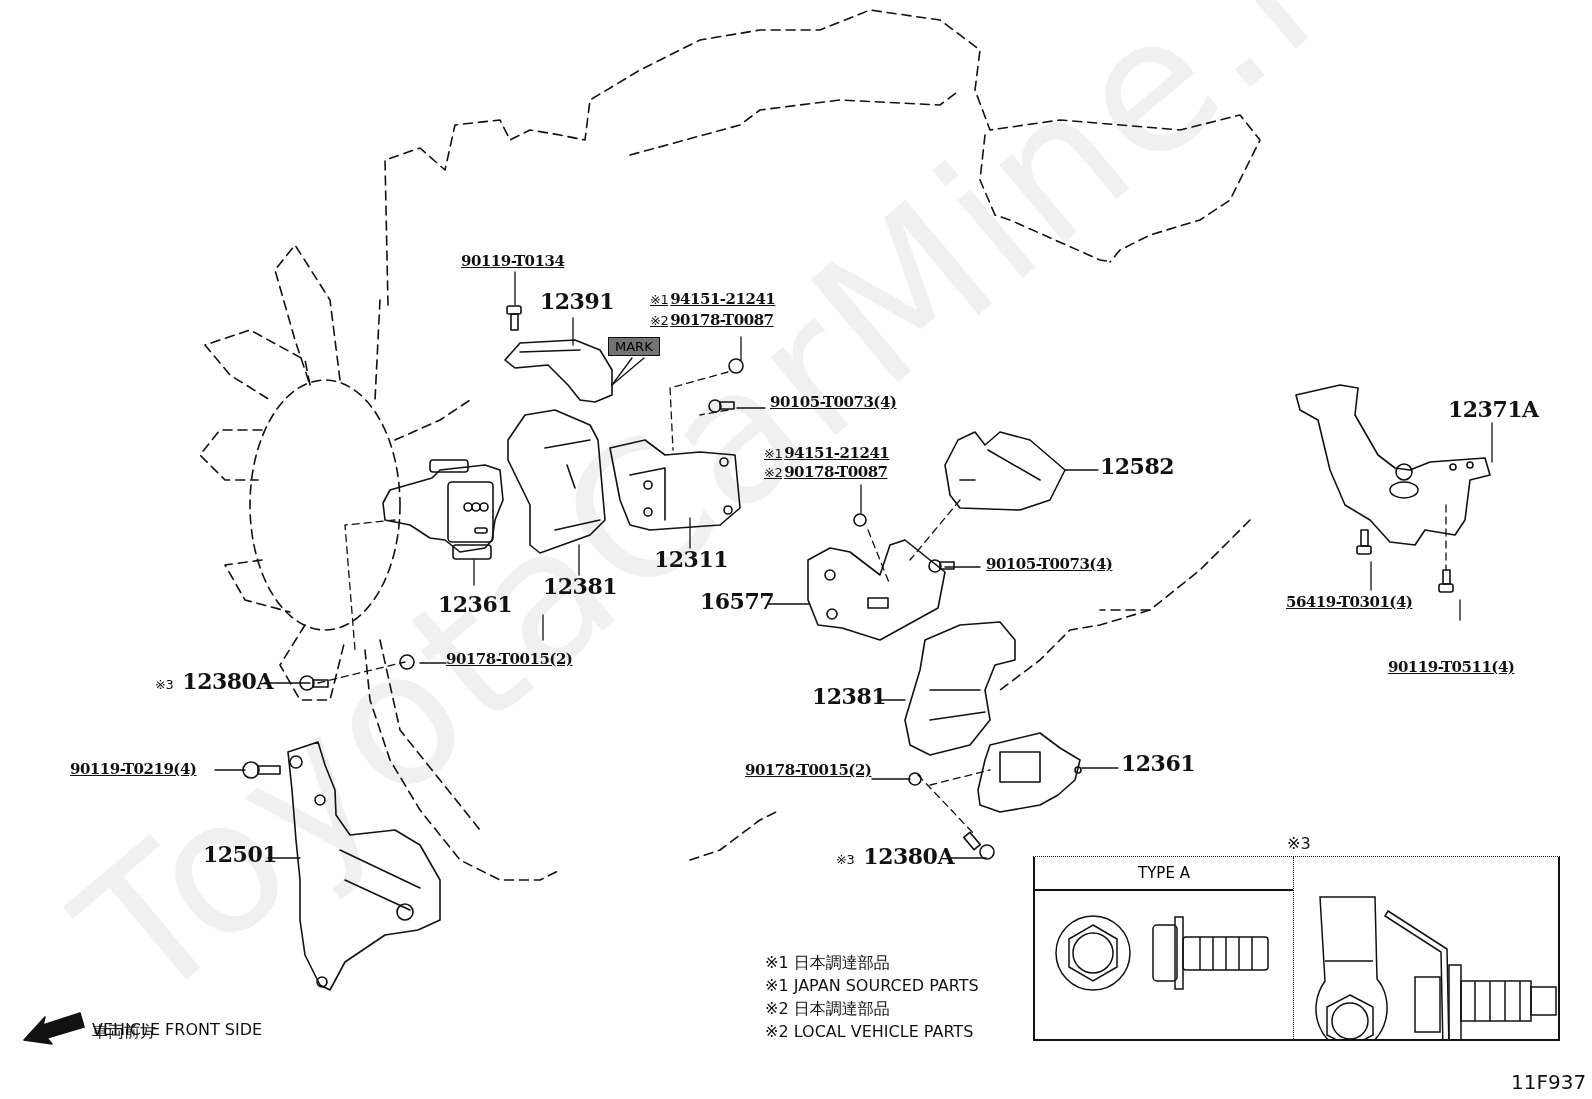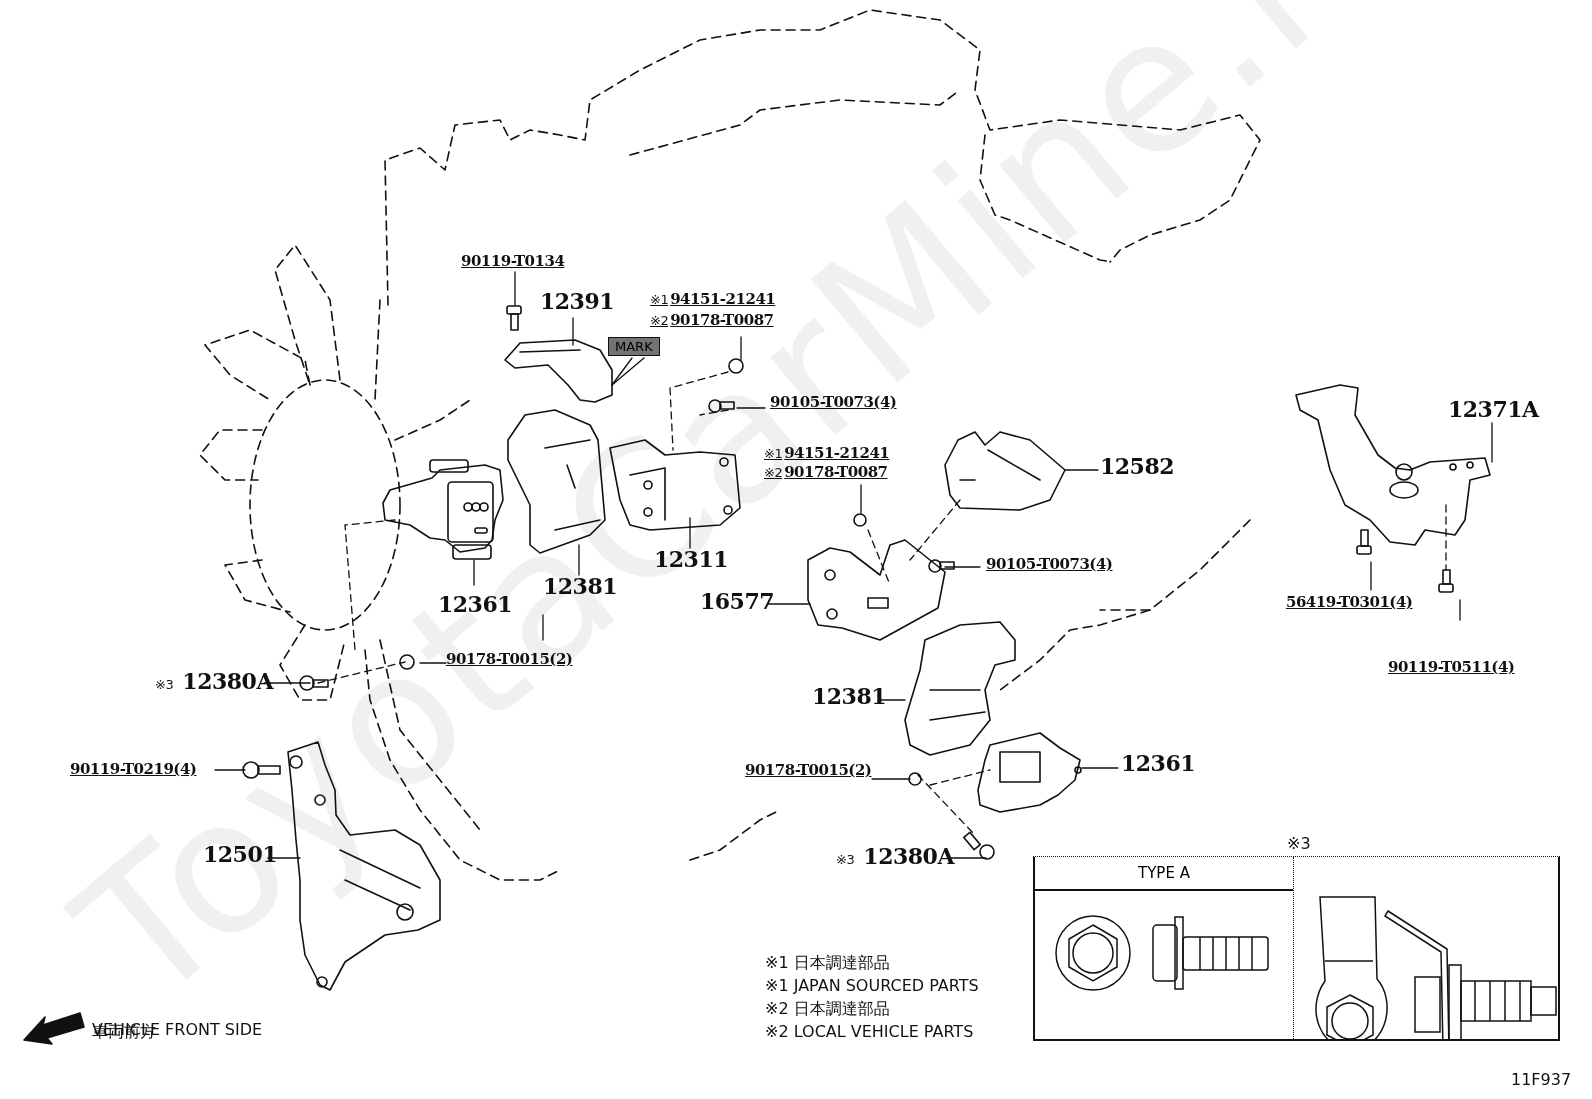--- a/index.html
+++ b/index.html
@@ -297,14 +297,14 @@
         <rect x="426" y="124" width="70" height="40"></rect>
         <rect x="496" y="130" width="25" height="28"></rect>
         <line x1="440" y1="124" x2="440" y2="164"></line>
           <line x1="455" y1="124" x2="455" y2="164"></line>
         <line x1="470" y1="124" x2="470" y2="164"></line>
           <line x1="485" y1="124" x2="485" y2="164"></line>
       </g>
     </svg>
   </div>
 
-  <div class="note" style="left:1511px;top:1072px;font-size:16px">11F937</div>
+  <div class="note" style="left:1511px;top:1072px;font-size:20px">11F937</div>
 </div>
 
 </body></html>

